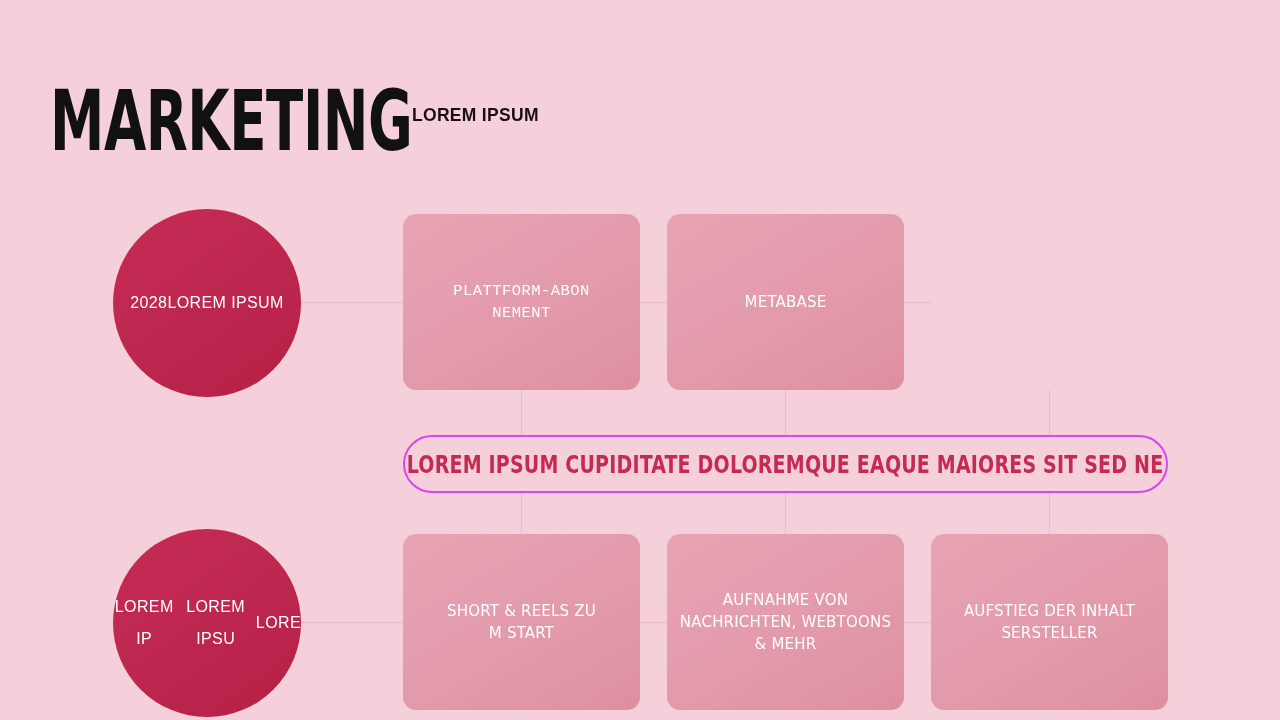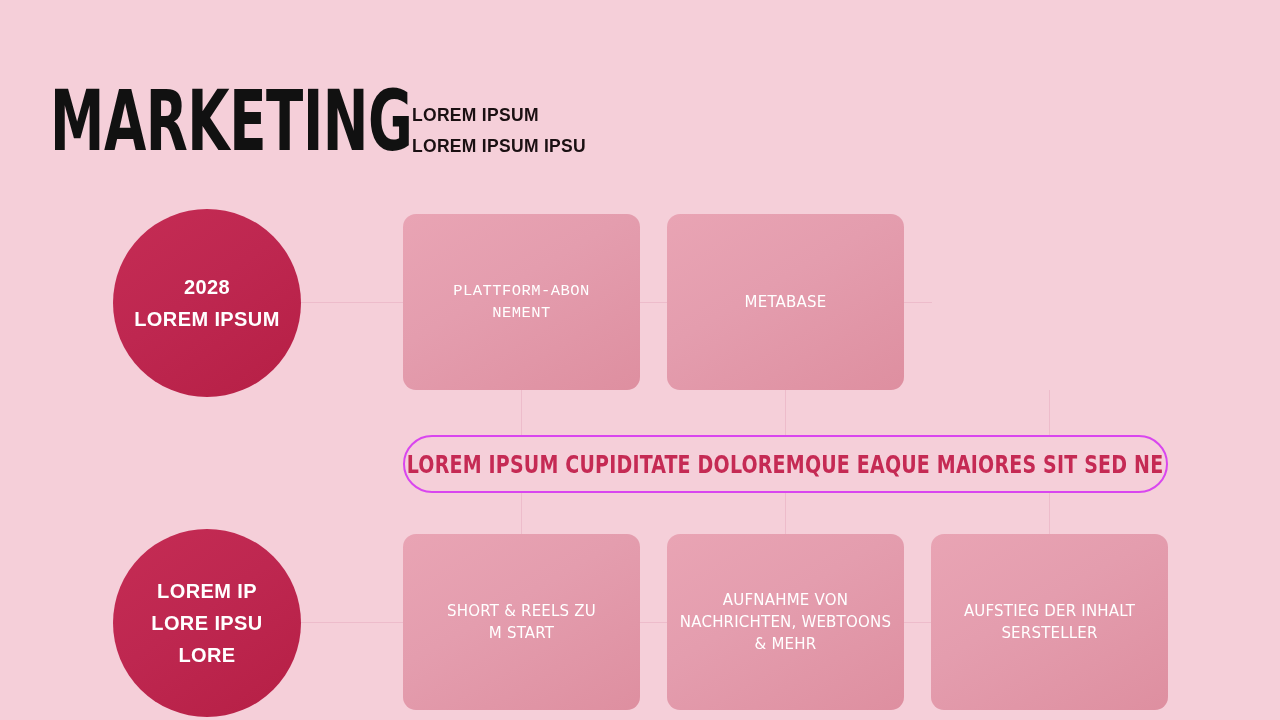--- a/index.html
+++ b/index.html
@@ -77,26 +77,25 @@
 
   
   .circle {
     position: absolute;
     width: 188px;
     height: 188px;
     border-radius: 50%;
     background: radial-gradient(circle at 36% 26%, #c7track 0%, #c22a50 0%, #bc2449 62%, #b52045 100%);
     background: linear-gradient(145deg, #c52c54 0%, #be2750 45%, #b61f45 100%);
     display: flex;
-    flex-direction: column;
     align-items: center;
     justify-content: center;
     color: #ffffff;
-    font-size: 20px;
-    font-weight: 700;
+    font-size: 16px;
+    font-weight: 400;
     letter-spacing: 0.4px;
     line-height: 32px;
     text-align: center;
   }
   .circle .cl { display: block; }
 
   #circle-top    { left: 113px; top: 165px; }
   #circle-bottom { left: 113px; top: 485px; }
 
   
@@ -164,21 +163,20 @@
 </style>
 </head>
 <body>
 
 <div class="stage">
 
   <div class="header">
     <div class="title">MARKETING</div>
     <div class="subtitle-block">
       <div>LOREM IPSUM</div>
-      <div>LOREM IPSUM IPSU</div>
     </div>
   </div>
 
   <div class="lines">
 
     <div class="hline" style="left:301px; top:258px; width:103px;"></div>
     <div class="hline" style="left:301px; top:578px; width:103px;"></div>
 
     <div class="hline" style="left:640px; top:258px; width:28px;"></div>
     <div class="hline" style="left:904px; top:258px; width:28px;"></div>
@@ -195,21 +193,21 @@
     <div class="vline" style="left:1049px; top:449px; height:42px;"></div>
   </div>
 
   <div class="circle" id="circle-top">
     <span class="cl">2028</span>
     <span class="cl">LOREM IPSUM</span>
   </div>
 
   <div class="circle" id="circle-bottom">
     <span class="cl">LOREM IP</span>
-    <span class="cl">LORE IPSU</span>
+    <span class="cl">LOREM IPSU</span>
     <span class="cl">LORE</span>
   </div>
 
   <div class="box face-a" id="box-t1">
     <span class="box-label">PLATTFORM-ABON
 NEMENT</span>
   </div>
   <div class="box face-b" id="box-t2">
     <span class="box-label">METABASE</span>
   </div>

